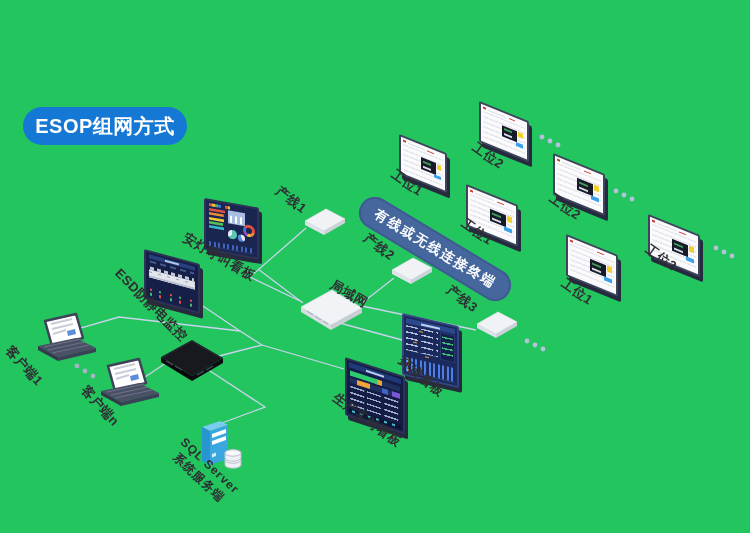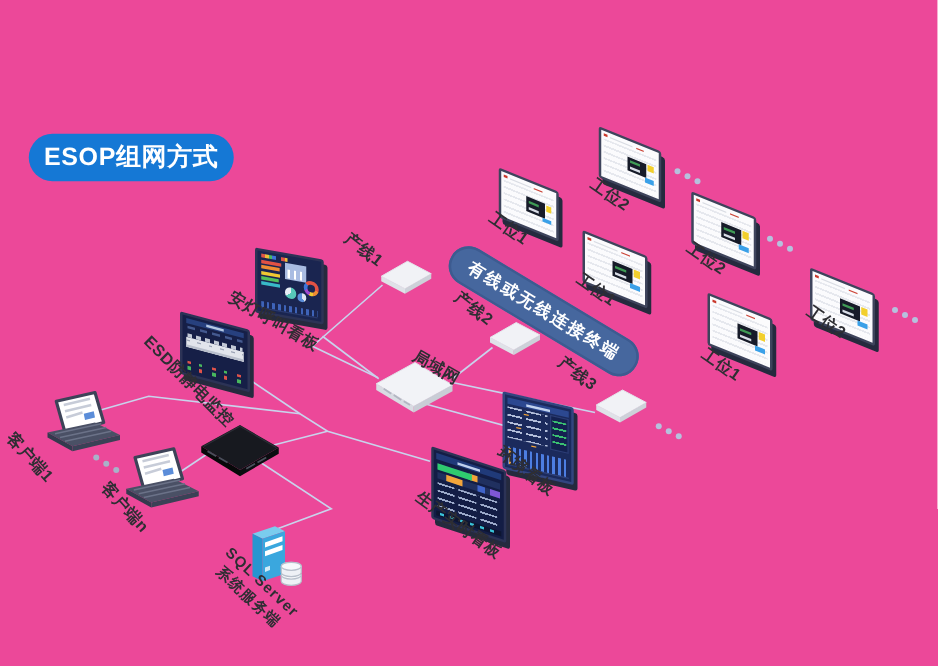--- a/index.html
+++ b/index.html
@@ -1,16 +1,16 @@
 <!DOCTYPE html>
 <html><head>
 <meta charset="utf-8">
 <style>
   html,body{margin:0;padding:0;background:#fff;}
-  .stage{position:relative;width:750px;height:533px;background:#ec4899;overflow:hidden;
+  .stage{position:relative;width:750px;height:533px;background:#22c55e;overflow:hidden;
          font-family:"Liberation Sans","DejaVu Sans",sans-serif;}
   .stage *{position:absolute;box-sizing:border-box;}
 
   
   .badge{left:23px;top:107px;width:164px;height:38px;border-radius:19px;background:#1578d5;
          color:#fff;font-size:20px;font-weight:700;text-align:center;line-height:38px;letter-spacing:.5px;}
 
   
   .pill{left:349px;top:233px;width:172px;height:32px;border-radius:16px;background:#46679e;
         color:#fff;font-size:13.5px;font-weight:700;text-align:center;line-height:32px;letter-spacing:2px;

